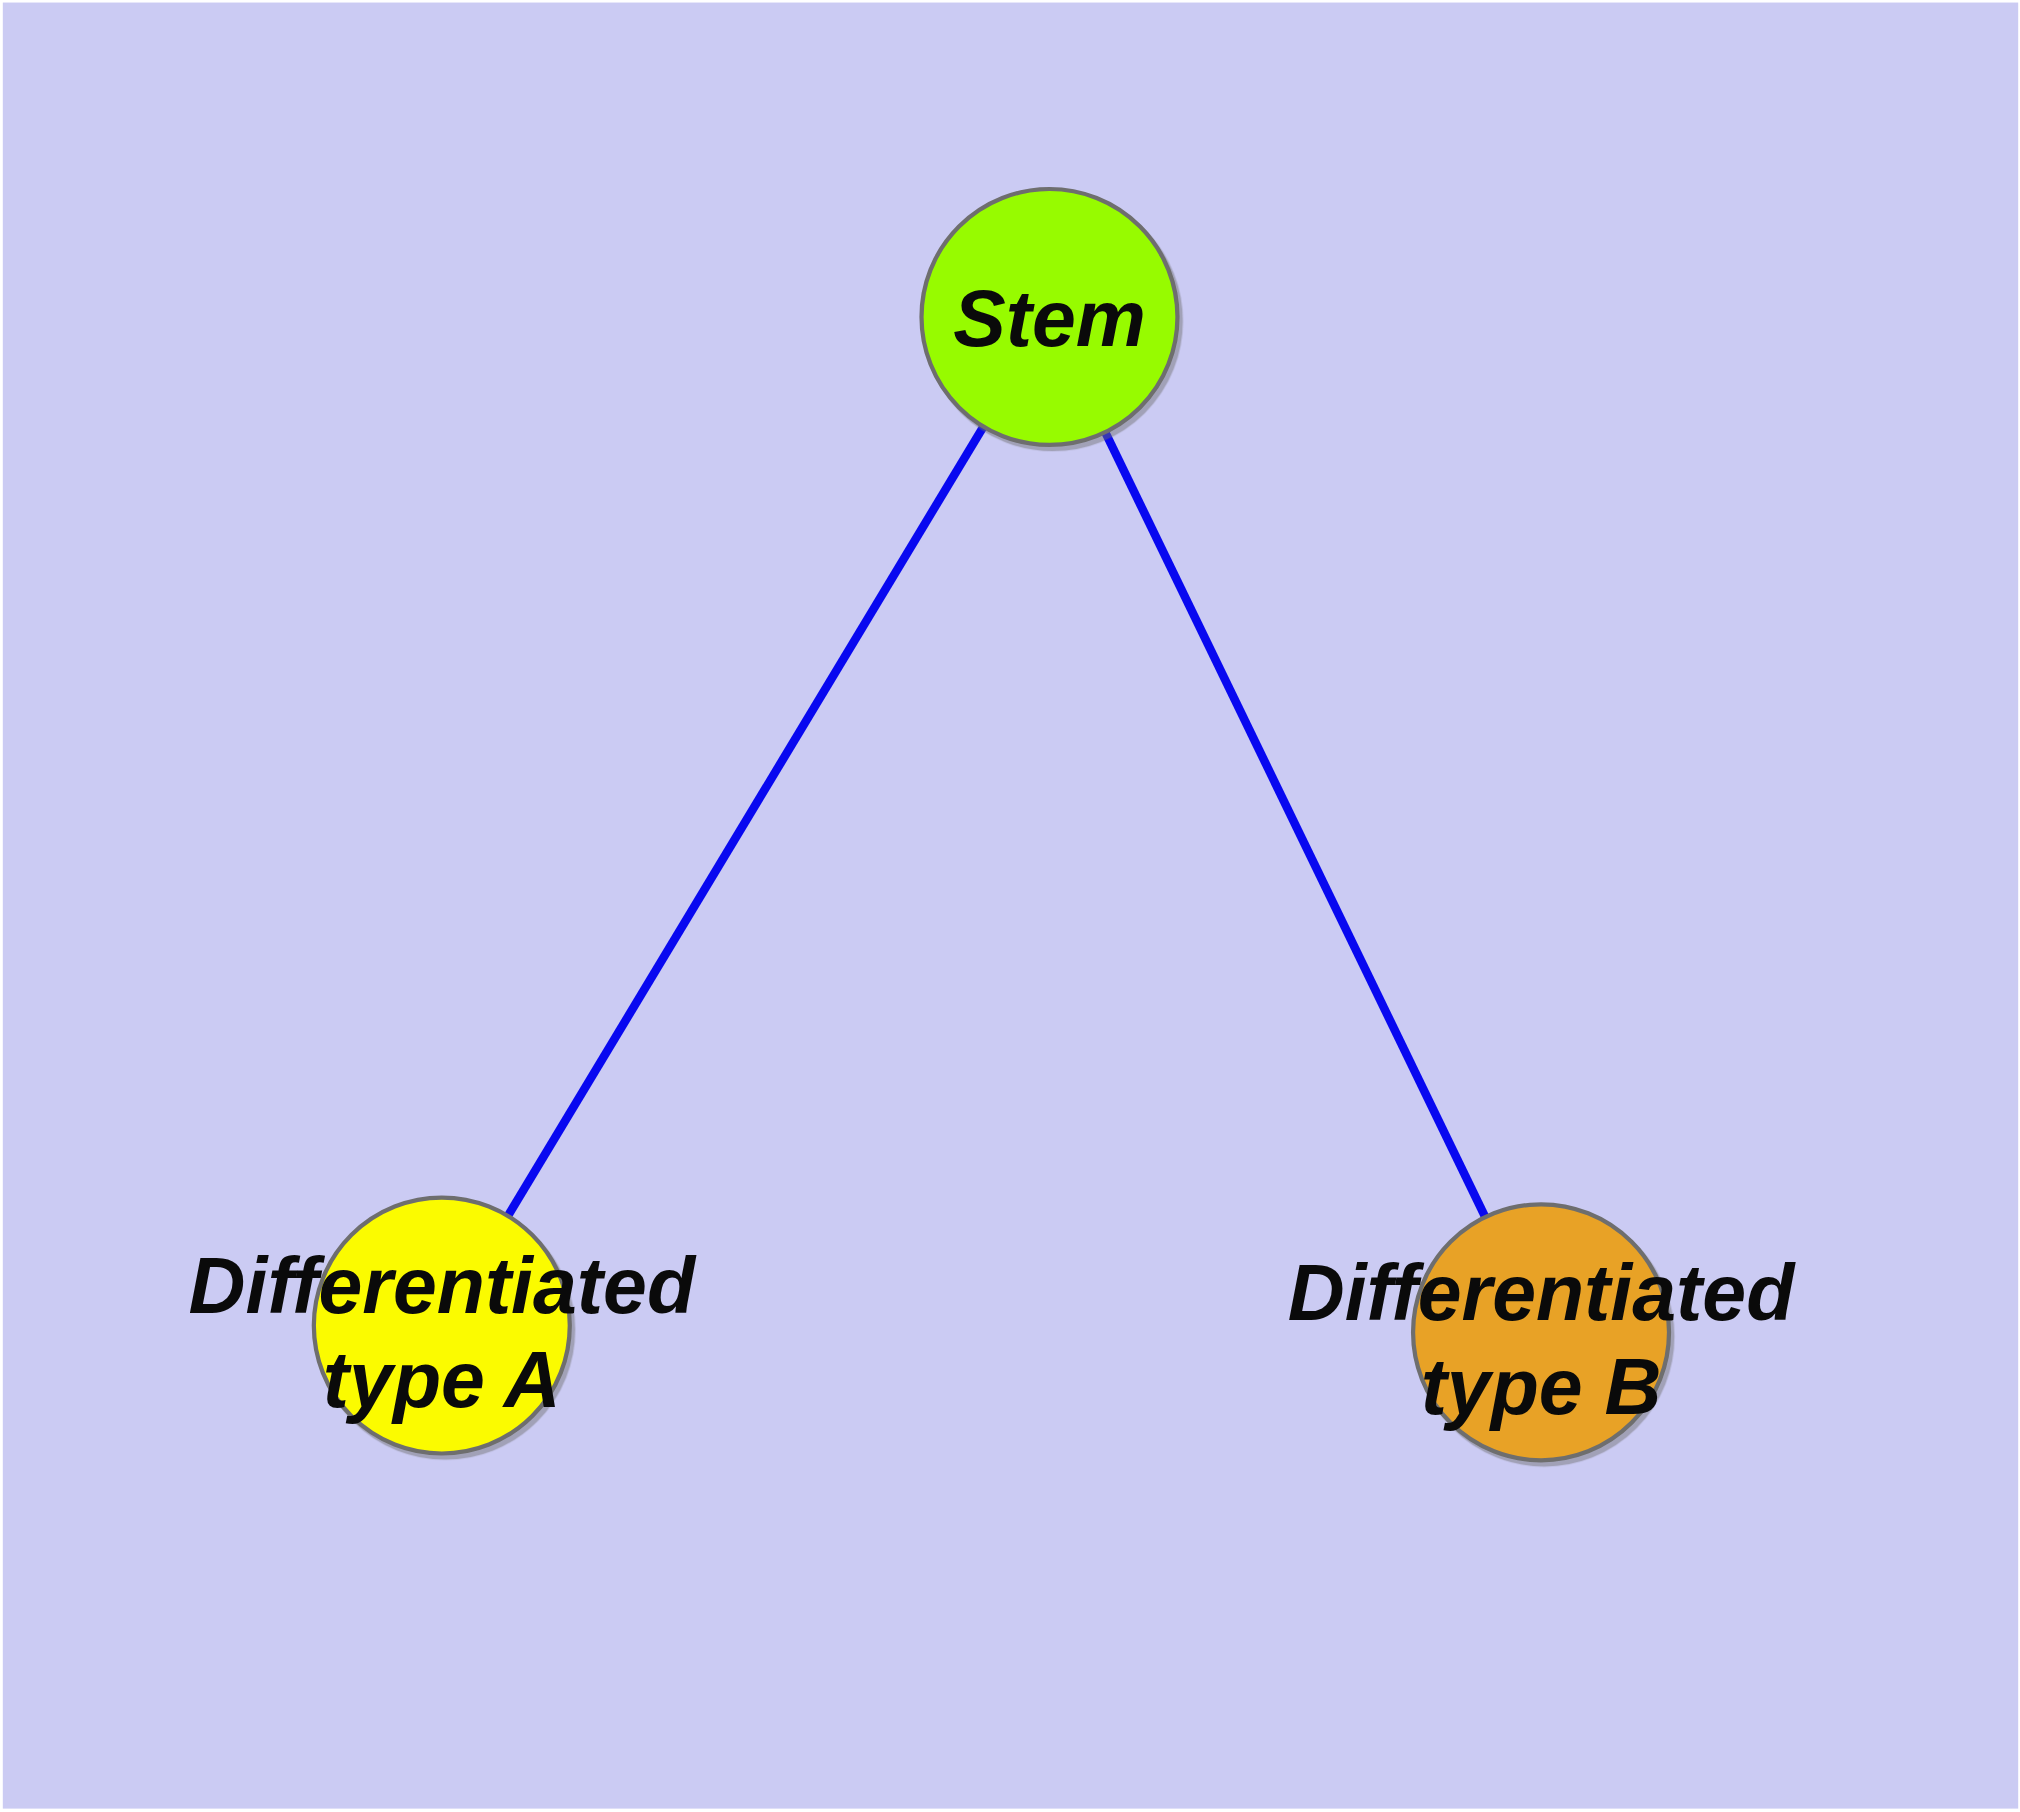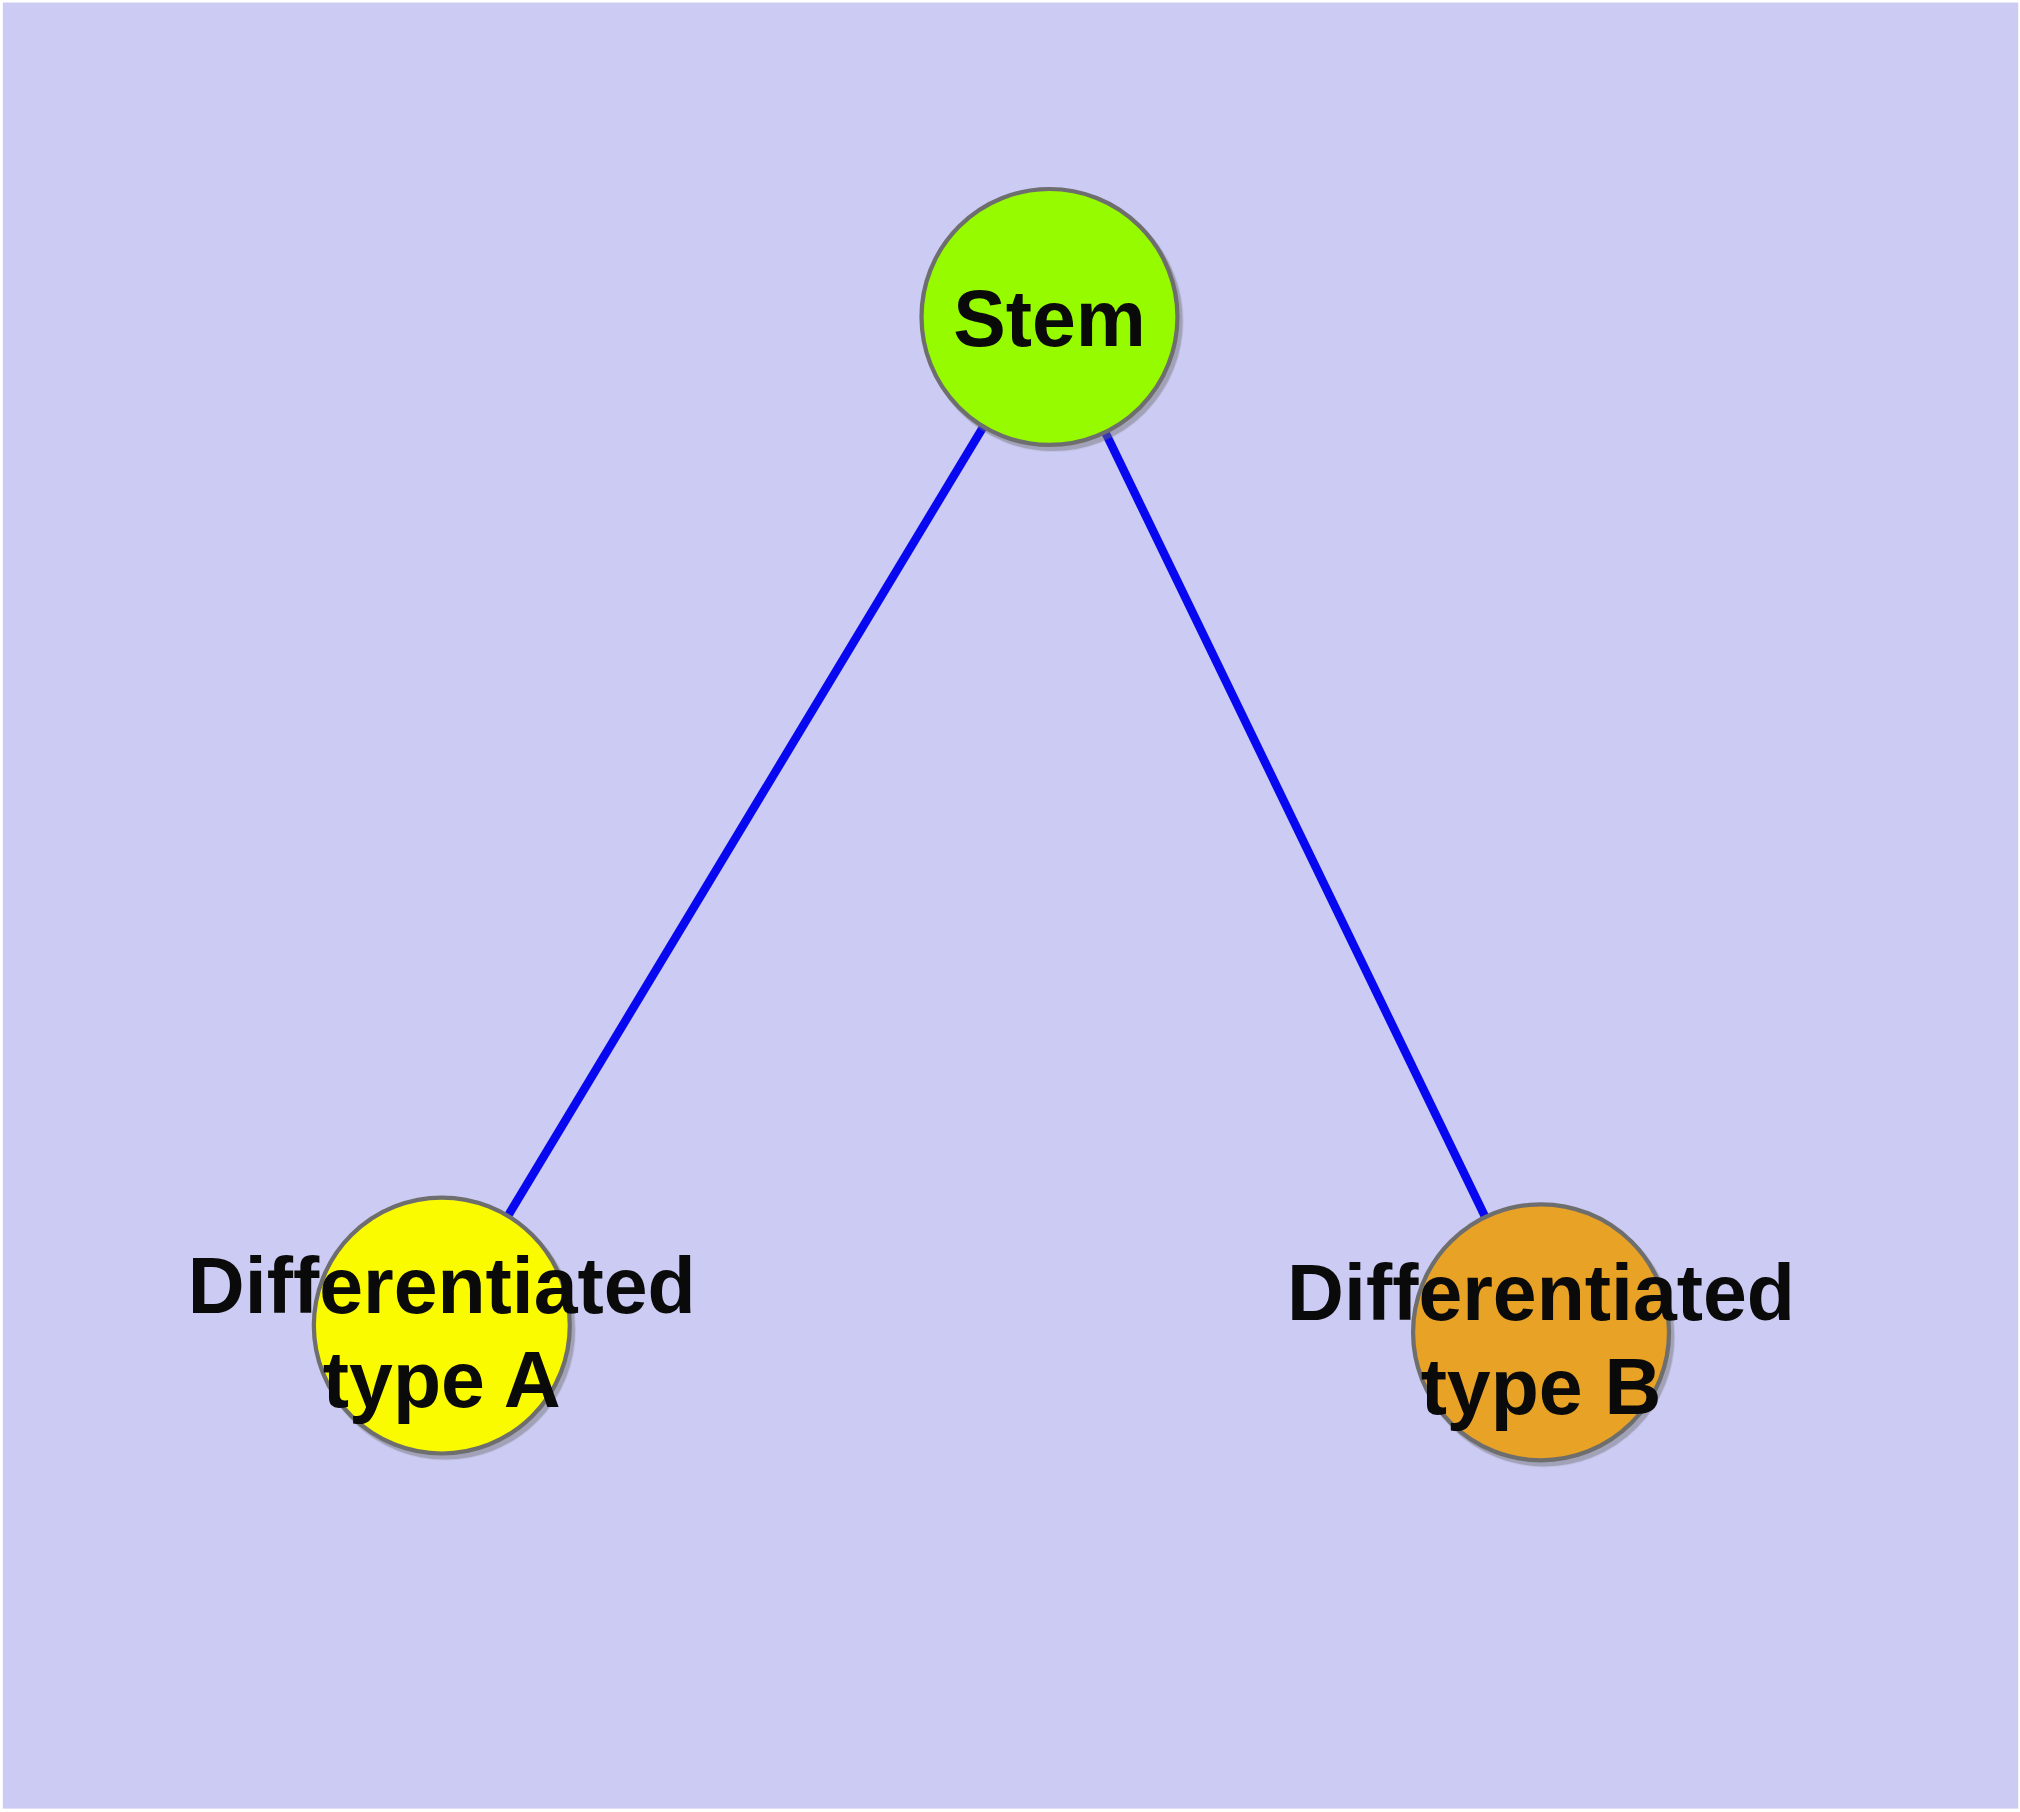--- a/index.html
+++ b/index.html
@@ -4,20 +4,21 @@
 <style>
   html, body {
     margin: 0;
     padding: 0;
     background: var(--frame-color, #ffffff);
   }
   .diagram-wrap {
     width: 1657px;
     height: 1812px;
     position: relative;
+    font-style: italic;
   }
   svg.graph {
     display: block;
     width: 2021px;
     height: 1812px;
   }
   .bg-rect {
     fill: var(--background-color, #cbcbf3);
   }
   .edge {

